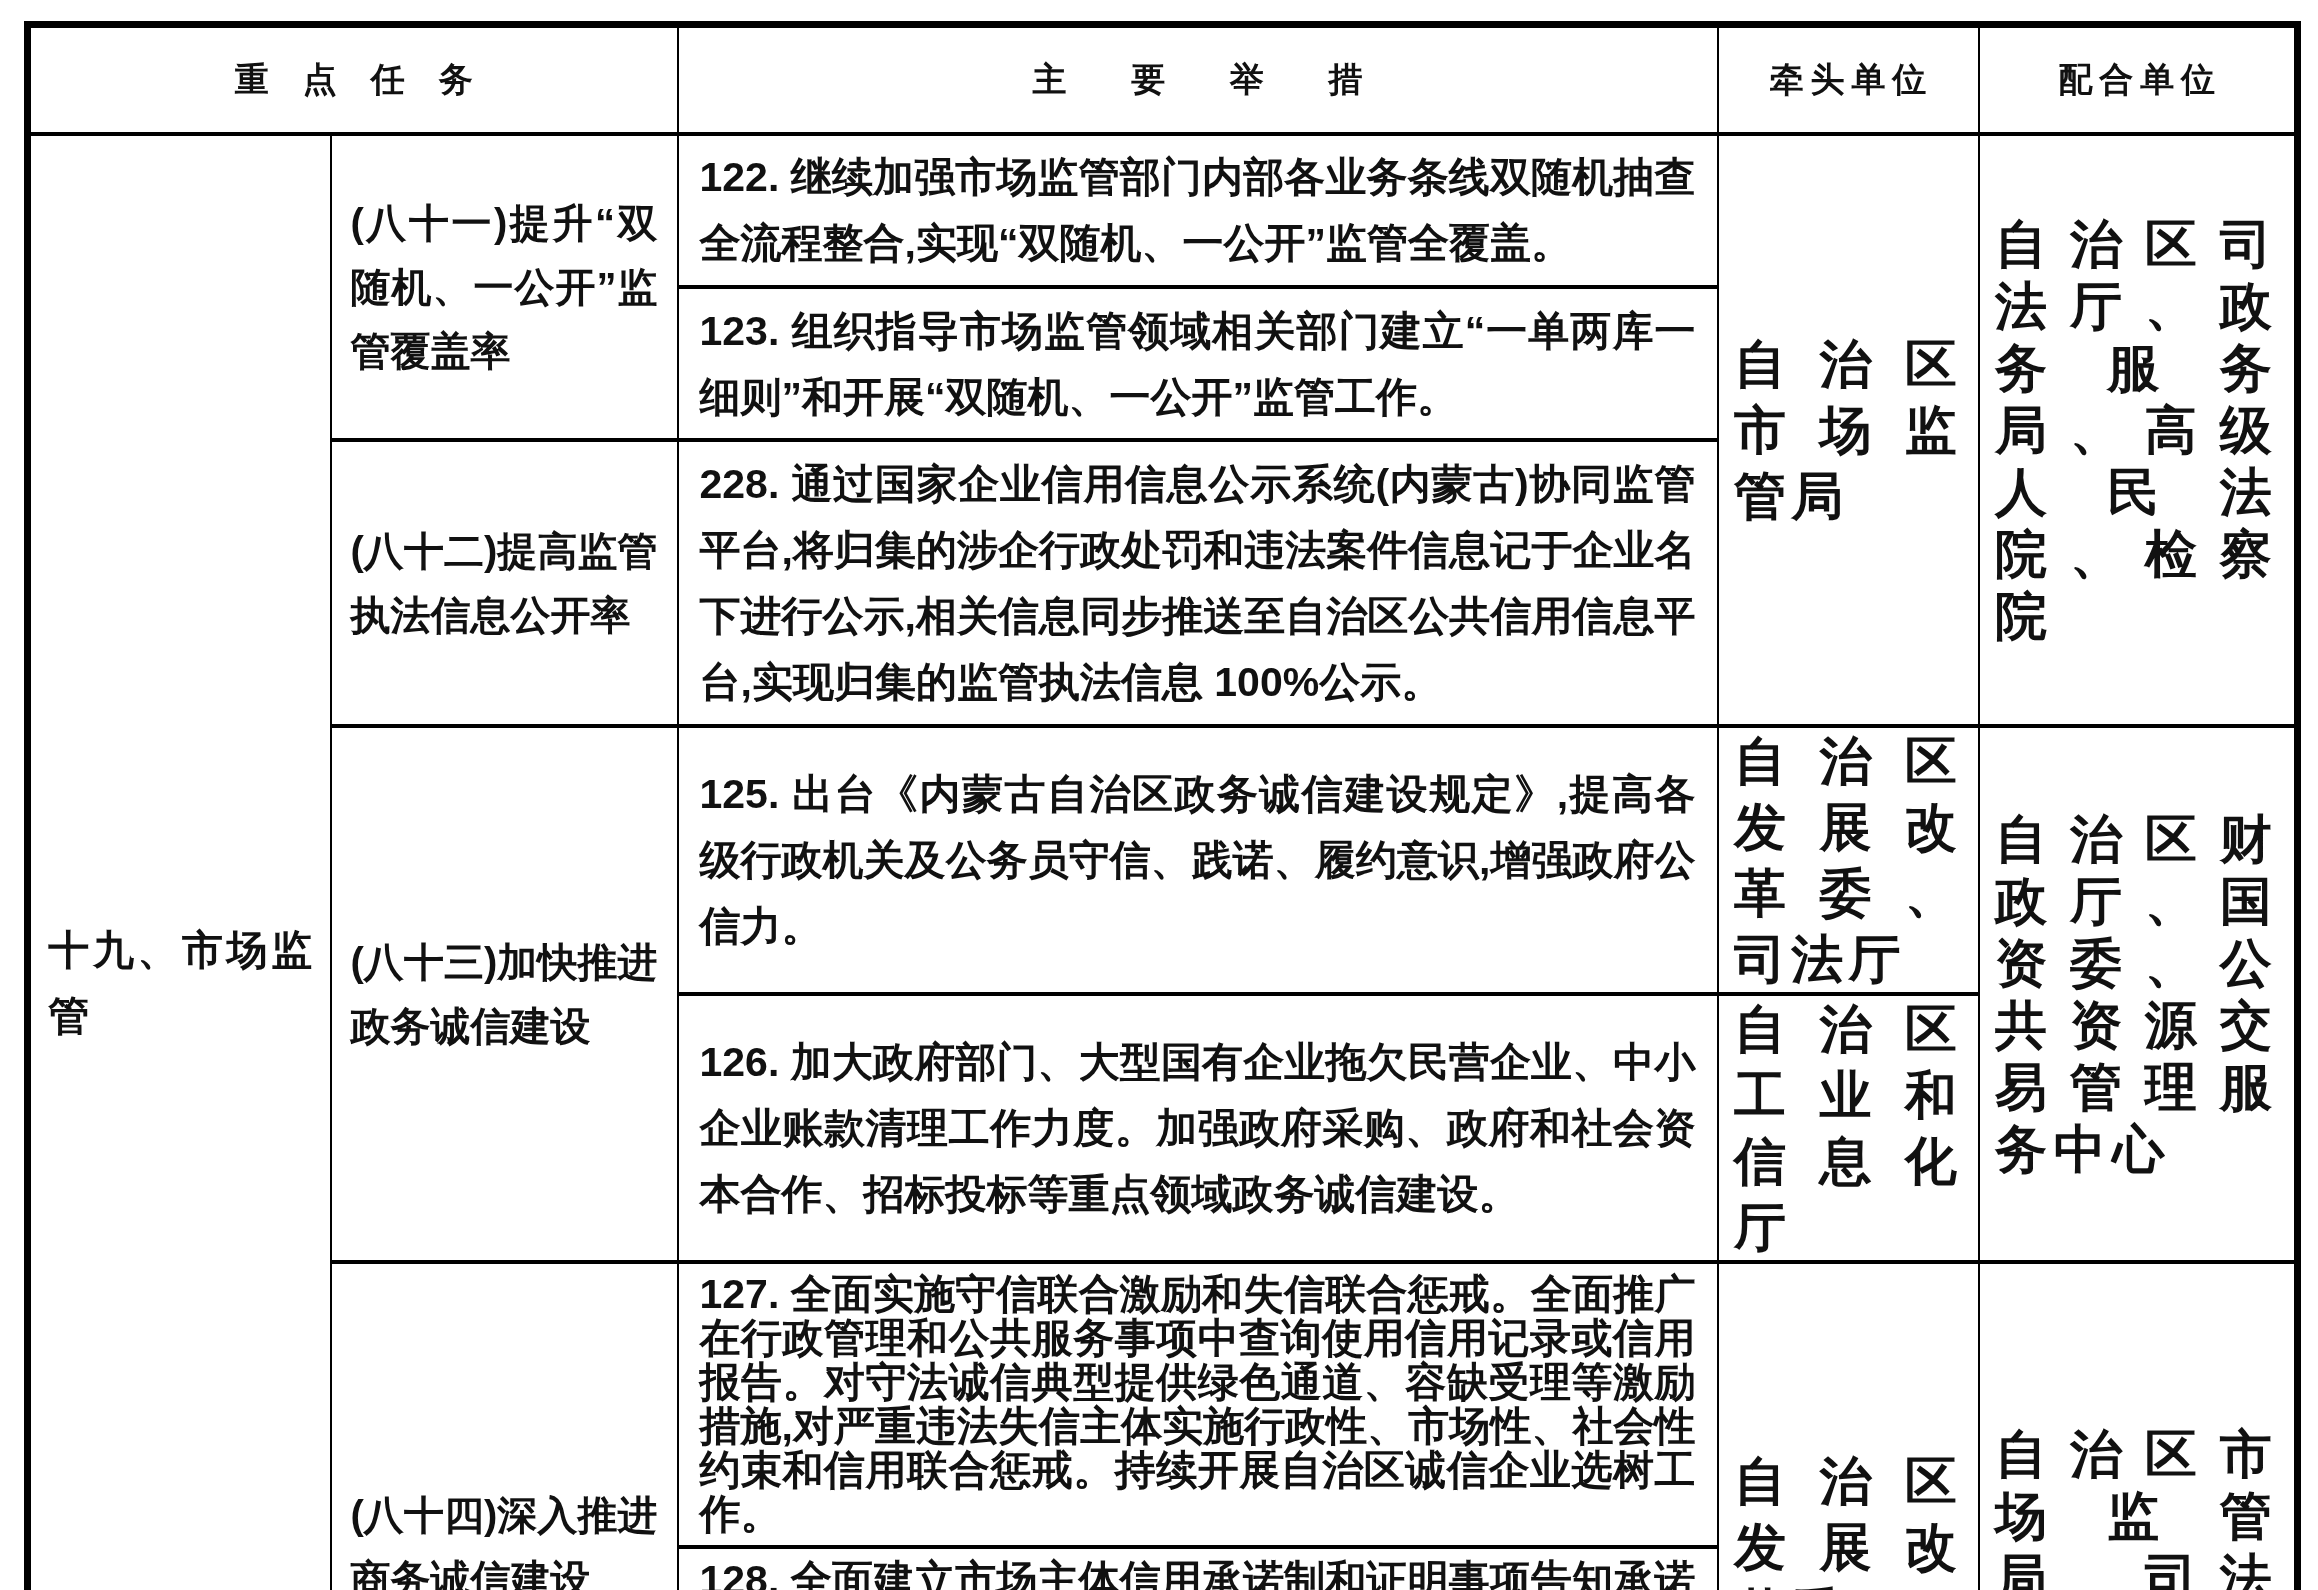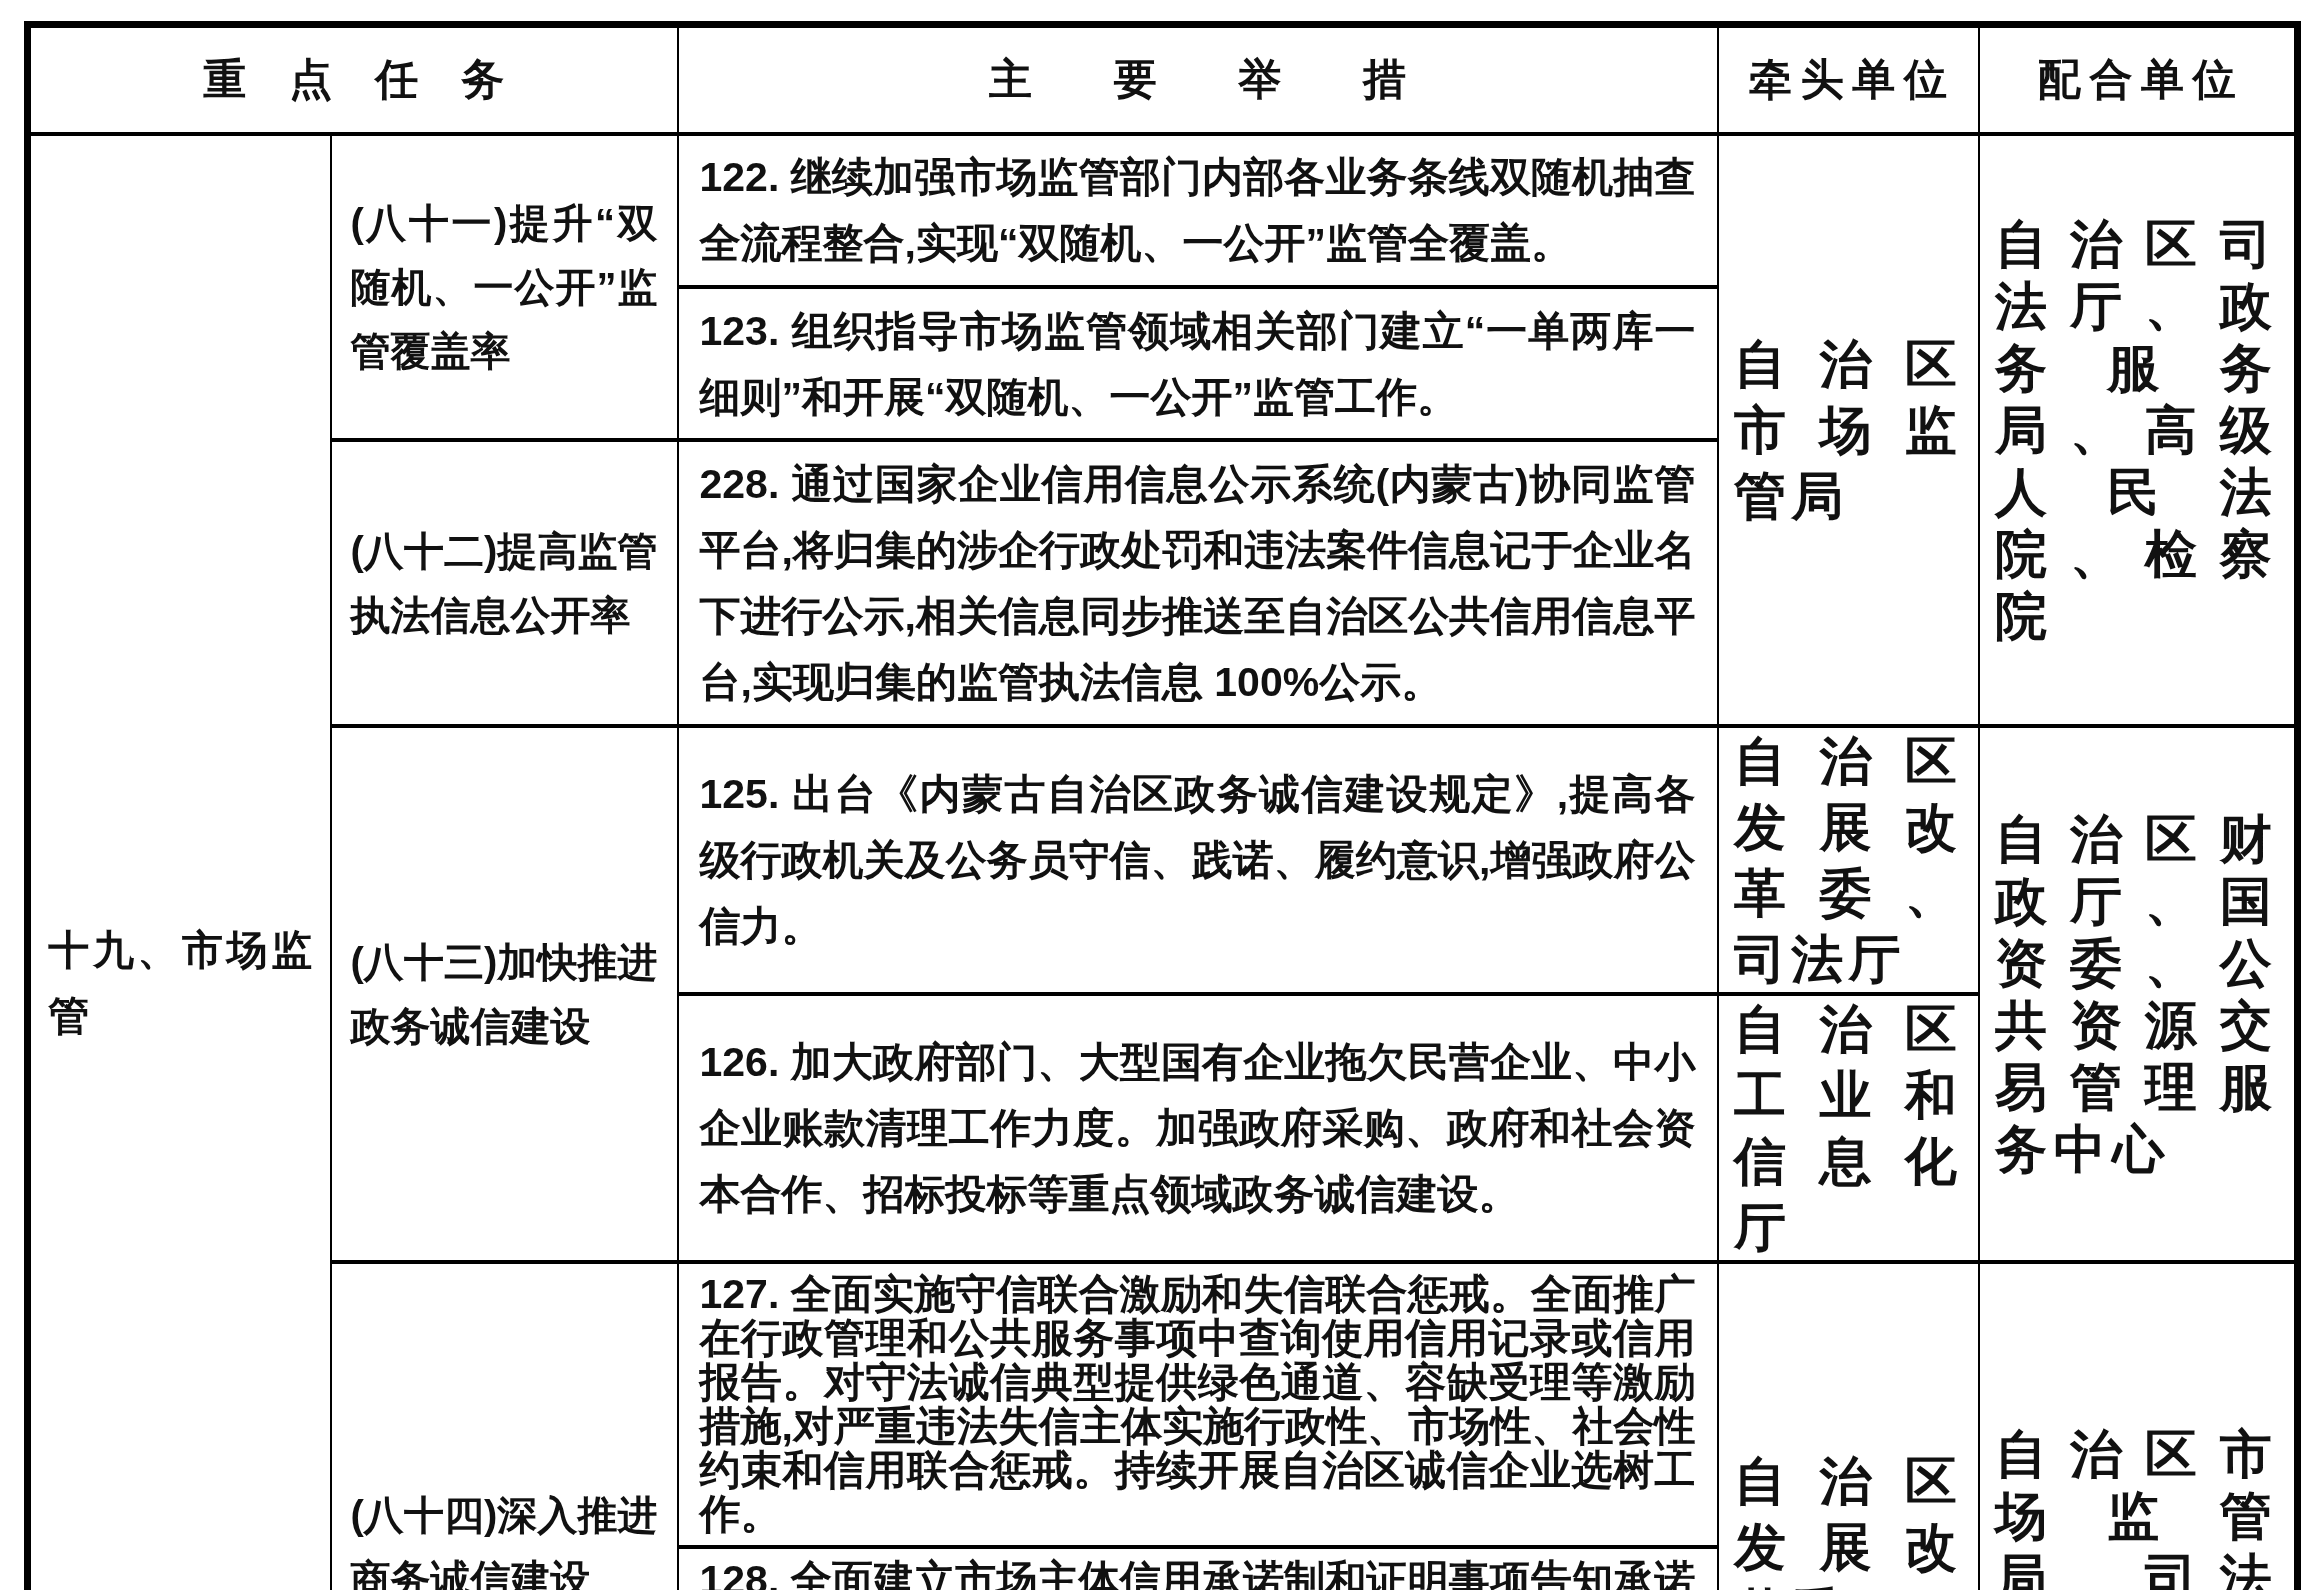--- a/index.html
+++ b/index.html
@@ -30,21 +30,21 @@
     border-right: 2.6px solid #000000;
     border-top: 4.3px solid #000000;
     border-bottom: 4.3px solid #000000;
     vertical-align: middle;
     overflow: hidden;
     box-sizing: border-box;
     font-weight: bold;
   }
   thead th {
     border-bottom-width: 5.2px;
-    font-size: 43px;
+    font-size: 34px;
     text-align: center;
     padding: 7px 0;
   }
   th.h-tasks    { letter-spacing: 1.0em;  padding-left: 1.0em; }
   th.h-measures { letter-spacing: 1.9em;  padding-left: 1.9em; }
   th.h-lead,
   th.h-support  { letter-spacing: 0.2em;  padding-left: 0.2em; text-align: center; }
 
   
   tr.hrow  { height: 109px; }

